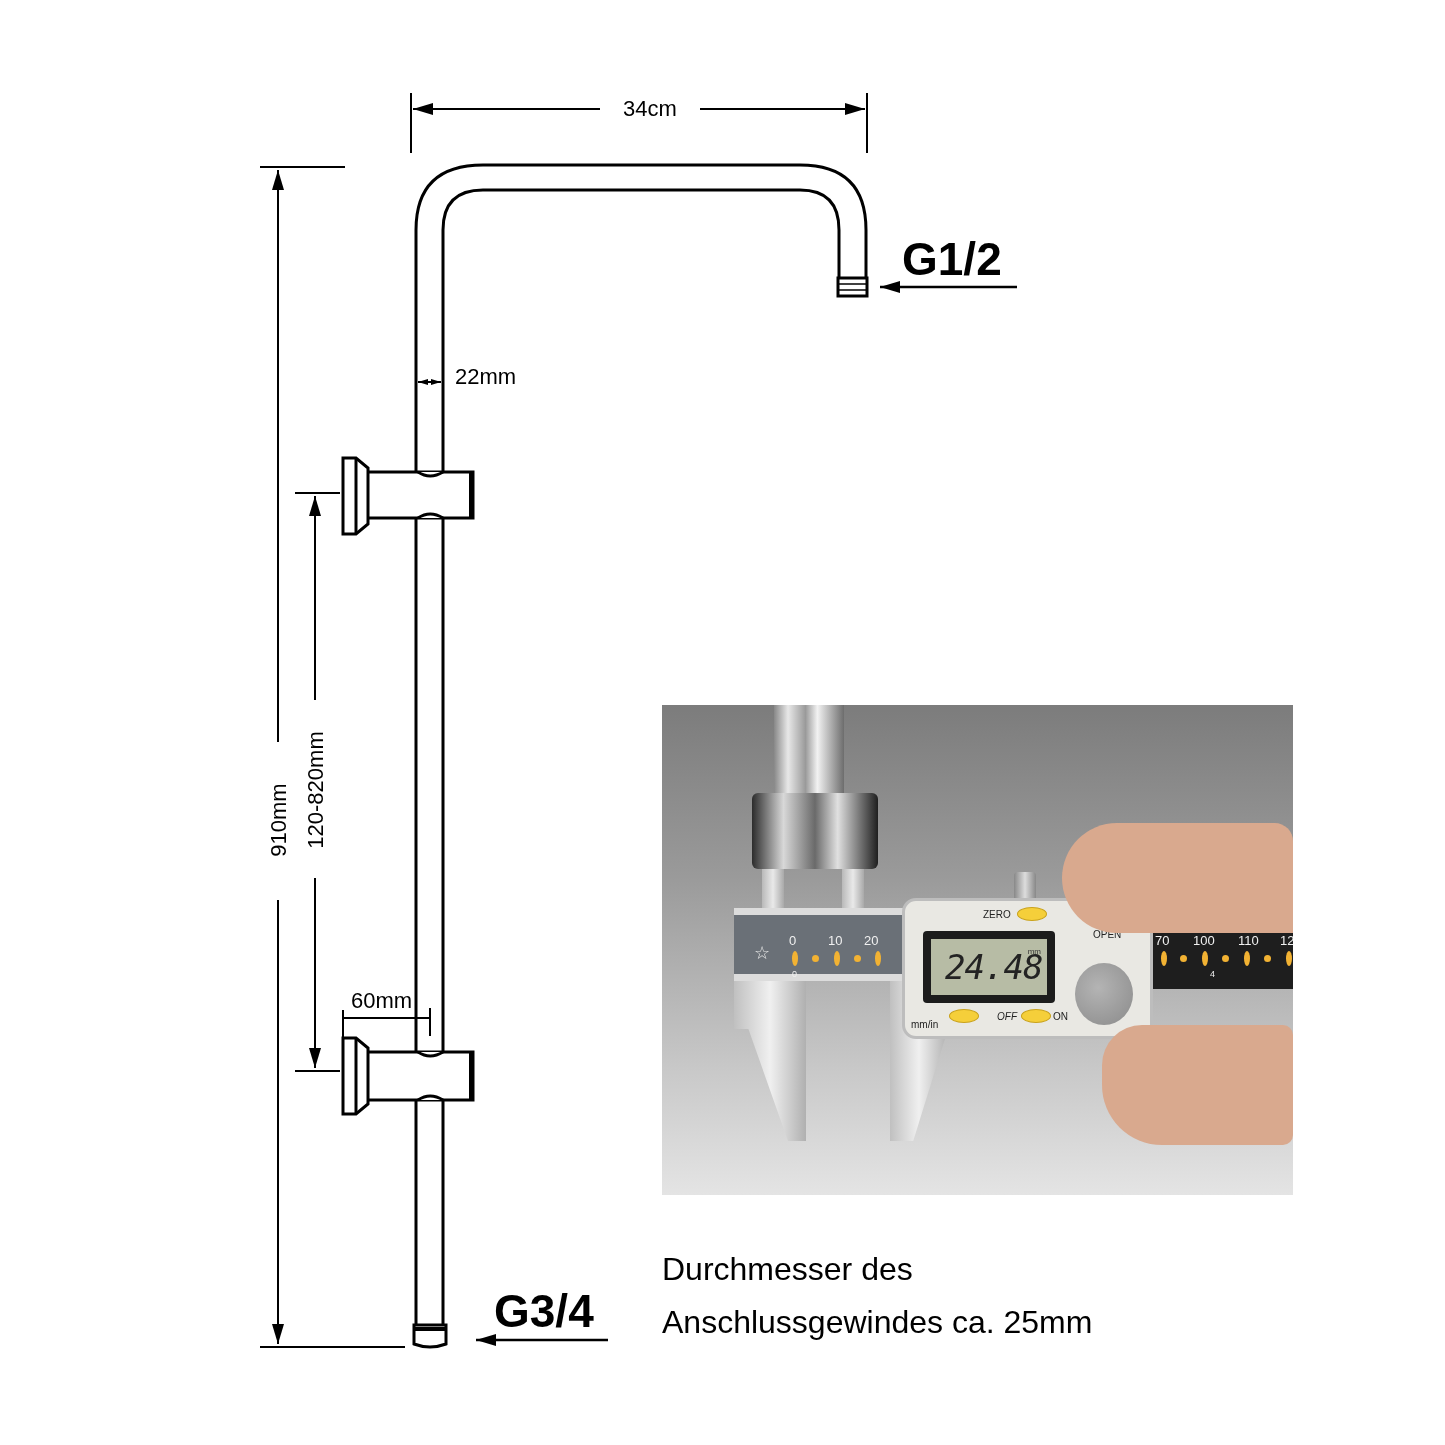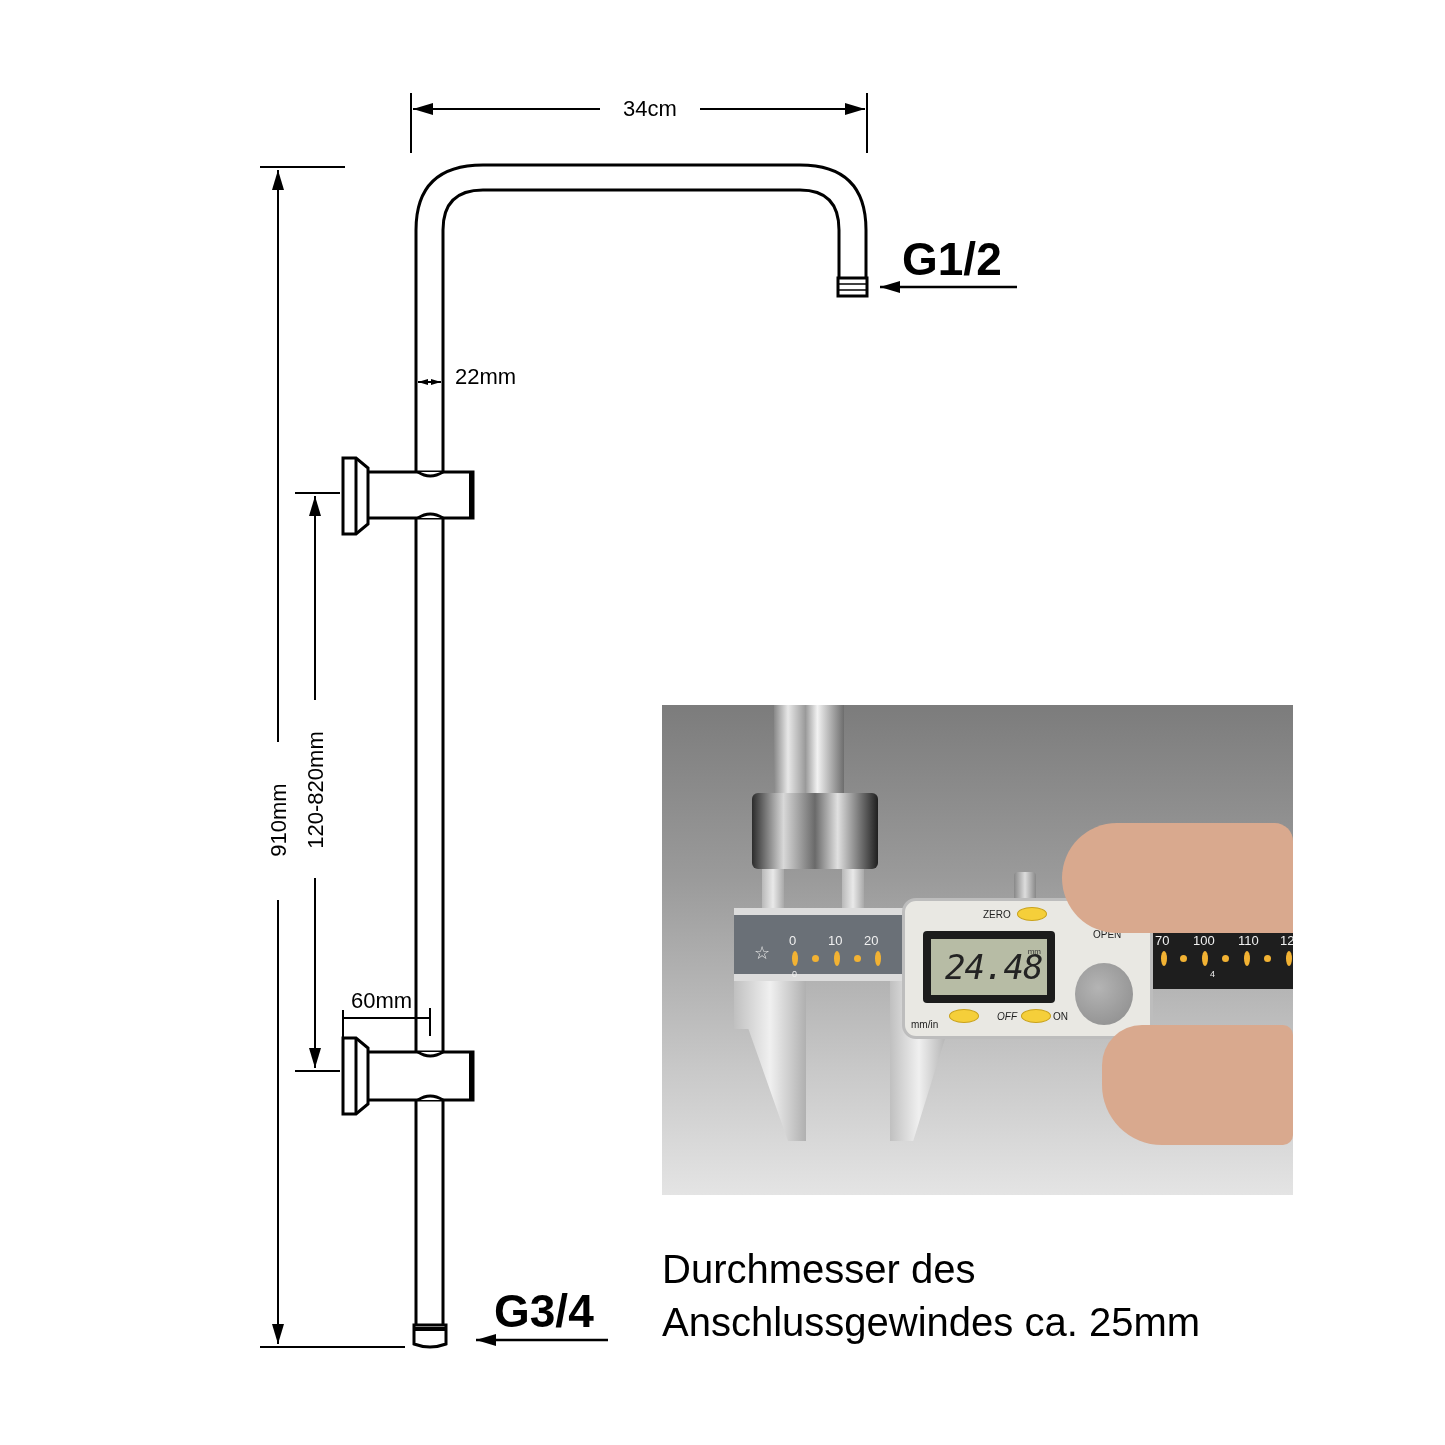--- a/index.html
+++ b/index.html
@@ -34,21 +34,21 @@
   .lcd-unit { position:absolute; right:6px; top:8px; font-size:8px; color:#333;text-align:right; }
   .btn-label { position:absolute; font-size:10px; color:#222; font-family:"Liberation Sans", sans-serif; }
   .btn { position:absolute; width:28px; height:12px; border-radius:50%; background:#f5cf3a; border:1px solid #c9a21b; }
   .knob { position:absolute; left:170px; top:62px; width:58px; height:62px; border-radius:50%;
           background:radial-gradient(circle at 40% 40%, #b4b4b4, #8a8a8a); }
   .thumbscrew { position:absolute; left:352px; top:167px; width:22px; height:26px; border-radius:4px 4px 0 0;
                 background:linear-gradient(90deg,#888,#ddd,#888); }
   .hand { position:absolute; background:#d9a98e; }
 
   
-  #caption { position:absolute; left:662px; top:1243px; font-size:40px; line-height:53px; color:#000; }
+  #caption { position:absolute; left:662px; top:1243px; font-size:32px; line-height:53px; color:#000; }
 </style>
 </head>
 <body>
 
 <svg id="drawing" viewBox="0 0 1445 1445" xmlns="http://www.w3.org/2000/svg">
   <defs>
     <marker id="arr" viewBox="0 0 10 10" refX="10" refY="5" markerWidth="10" markerHeight="10" orient="auto-start-reverse" markerUnits="userSpaceOnUse">
       <path d="M0,2 L10,5 L0,8 Z" fill="#000"></path>
     </marker>
     <marker id="arrBig" viewBox="0 0 20 12" refX="20" refY="6" markerWidth="20" markerHeight="12" orient="auto-start-reverse" markerUnits="userSpaceOnUse">

